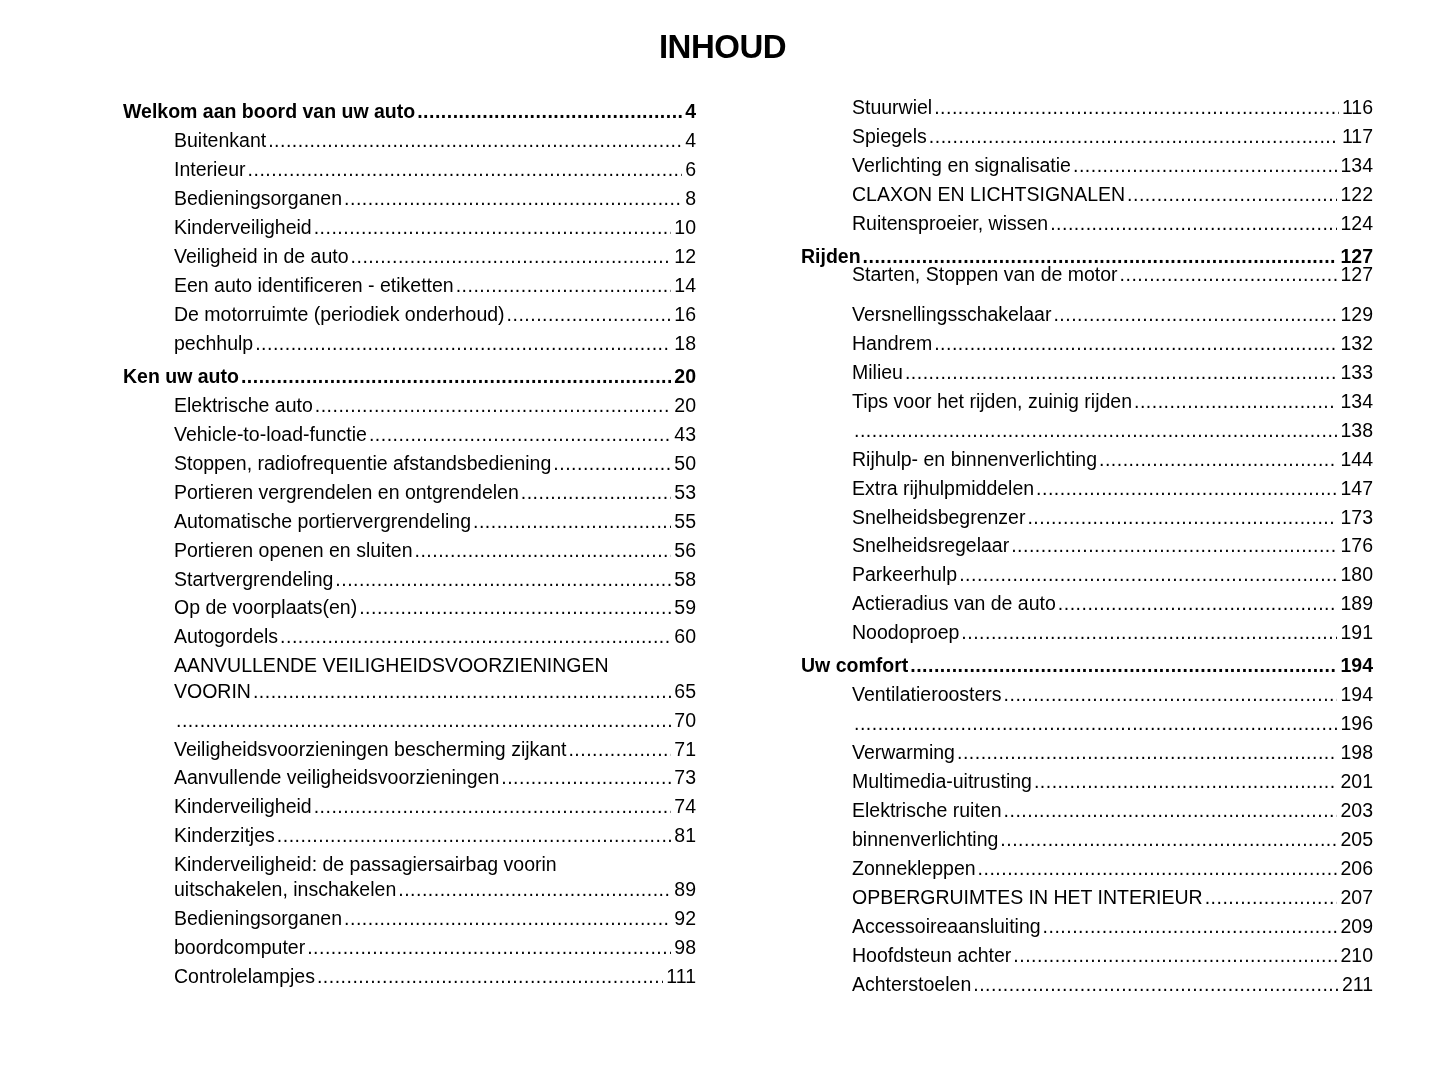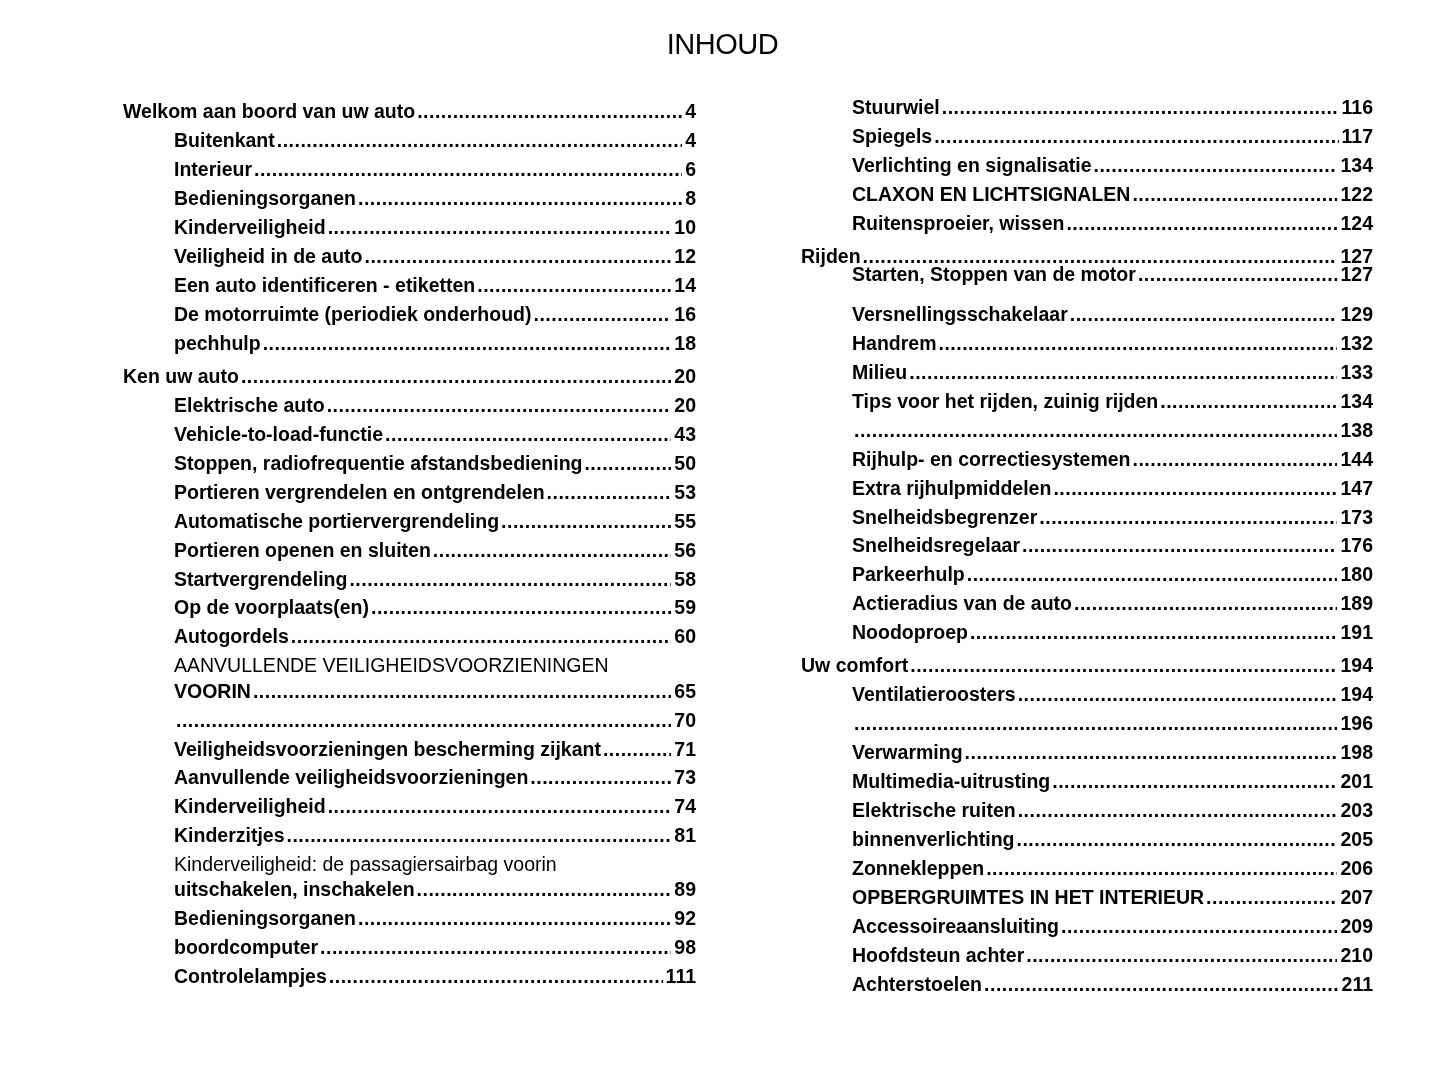--- a/index.html
+++ b/index.html
@@ -1,24 +1,24 @@
 <!DOCTYPE html>
 <html><head>
 <meta charset="utf-8">
 <style>
   html, body { margin: 0; padding: 0; background: #ffffff; }
   body { width: 1445px; height: 1070px; position: relative; overflow: hidden;
          font-family: "Liberation Sans", sans-serif; color: #000; }
   .title { position: absolute; left: 0; width: 1445px; top: 28px; text-align: center;
-           font-size: 29px; font-weight: normal; letter-spacing: -0.5px; }
+           font-size: 33px; font-weight: bold; letter-spacing: -0.5px; }
   .col { position: absolute; top: 0; }
   .col-left { left: 123px; width: 573px; }
   .col-right { left: 801px; width: 572px; }
   .row { position: absolute; left: 0; right: 0; display: flex; align-items: baseline;
-         font-size: 19.5px; line-height: 24px; height: 24px; white-space: nowrap; font-weight: bold; }
+         font-size: 19.5px; line-height: 24px; height: 24px; white-space: nowrap; }
   .row.sub { left: 51px; }
   .row.bold { font-weight: bold; }
   .row .label { flex: 0 0 auto; }
   .row .leader { flex: 1 1 auto; overflow: hidden; margin: 0 3px 0 2px; letter-spacing: 0.5px; }
   .row .leader::after { content: "..................................................................................................................................................................................................................."; }
   .row .page { flex: 0 0 auto; text-align: right; }
   .wrap-line { position: absolute; left: 51px; font-size: 19.5px; line-height: 24px; white-space: nowrap; }
 </style>
 </head>
 <body>
@@ -233,21 +233,21 @@
   <div class="row sub" style="top:389px">
       <span class="label">Tips voor het rijden, zuinig rijden</span>
       <span class="leader"></span>
       <span class="page">134</span>
     </div>
   <div class="row sub" style="top:418px">
       <span class="leader"></span>
       <span class="page">138</span>
     </div>
   <div class="row sub" style="top:447px">
-      <span class="label">Rijhulp- en correctiesystemen</span>
+      <span class="label">Rijhulp- en binnenverlichting</span>
       <span class="leader"></span>
       <span class="page">144</span>
     </div>
   <div class="row sub" style="top:476px">
       <span class="label">Extra rijhulpmiddelen</span>
       <span class="leader"></span>
       <span class="page">147</span>
     </div>
   <div class="row sub" style="top:505px">
       <span class="label">Snelheidsbegrenzer</span>

